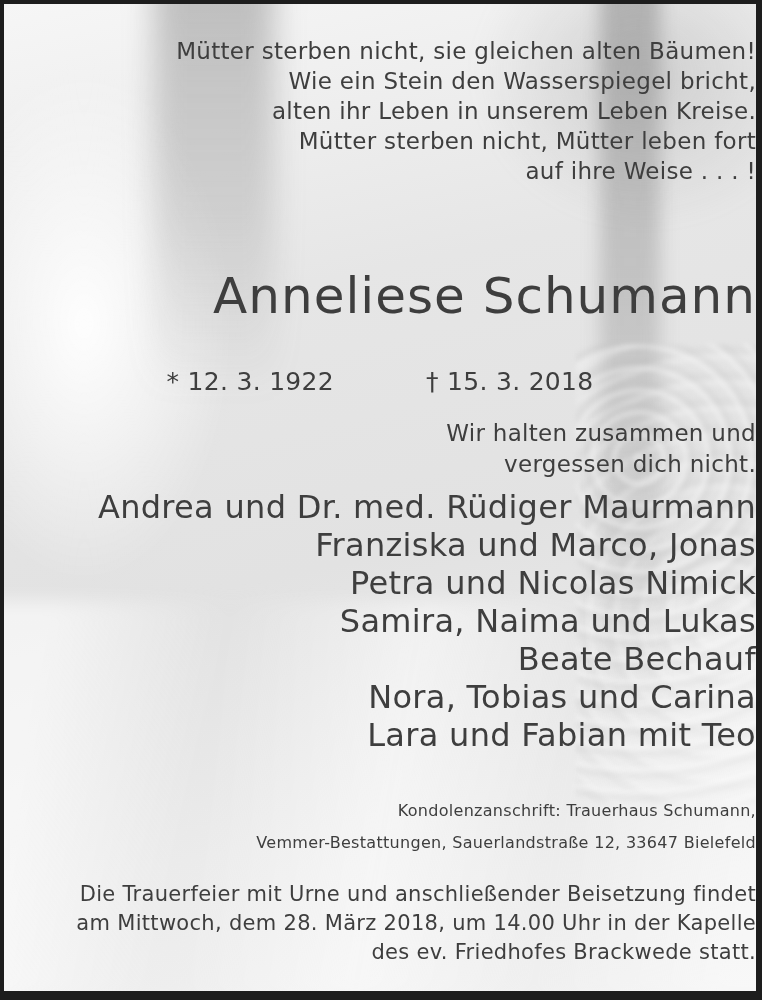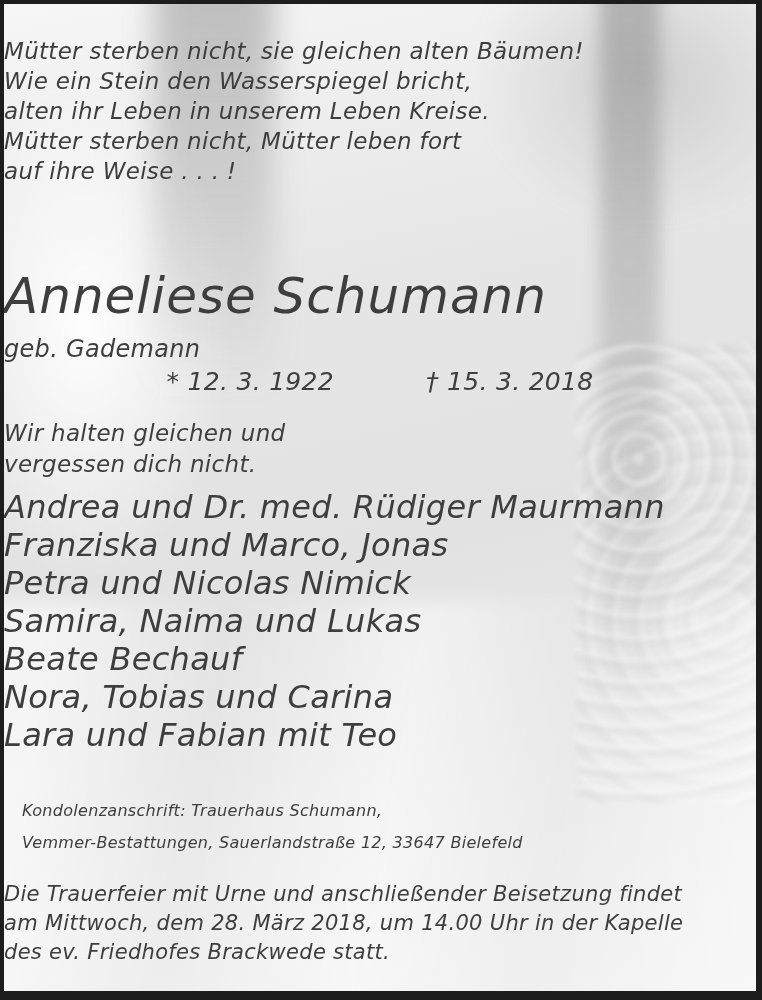--- a/index.html
+++ b/index.html
@@ -56,23 +56,22 @@
     background: linear-gradient(100deg,
       rgba(255,255,255,0.60) 8%, rgba(215,215,215,0.05) 28%,
       rgba(255,255,255,0.50) 50%, rgba(218,218,218,0.05) 70%,
       rgba(255,255,255,0.45) 92%);
     filter: blur(9px);
   }
   
   .txt {
     position: absolute;
     left: 0; right: 0;
-    text-align: left;
+    text-align: right;
     color: #3e3e3e;
-    font-style: italic;
     letter-spacing: 0.3px;
   }
   .poem       { top: 32px;  font-size: 23px; line-height: 30px; }
   .name       { top: 260px; font-size: 50px; line-height: 64px; font-weight: normal; margin: 0; letter-spacing: 1px; }
   .maiden     { top: 330px; font-size: 24px; line-height: 30px; }
   .dates      { top: 362px; font-size: 25px; line-height: 32px; display: flex; justify-content: center; gap: 92px; }
   .dedication { top: 414px; font-size: 23px; line-height: 31px; }
   .mourners   { top: 484px; font-size: 32px; line-height: 38px; }
   .condolence { top: 791px; font-size: 16px; line-height: 32px; margin-left: 18px; }
   .funeral    { top: 876px; font-size: 21px; line-height: 29px; }
@@ -91,29 +90,28 @@
 
   <div class="txt poem">
     <div>Mütter sterben nicht, sie gleichen alten Bäumen!</div>
     <div>Wie ein Stein den Wasserspiegel bricht,</div>
     <div>alten ihr Leben in unserem Leben Kreise.</div>
     <div>Mütter sterben nicht, Mütter leben fort</div>
     <div>auf ihre Weise . . . !</div>
   </div>
 
   <h1 class="txt name">Anneliese Schumann</h1>
-  <div class="txt maiden">geb. Gademann</div>
 
   <div class="txt dates">
     <span>* 12. 3. 1922</span>
     <span>† 15. 3. 2018</span>
   </div>
 
   <div class="txt dedication">
-    <div>Wir halten gleichen und</div>
+    <div>Wir halten zusammen und</div>
     <div>vergessen dich nicht.</div>
   </div>
 
   <div class="txt mourners">
     <div>Andrea und Dr. med. Rüdiger Maurmann</div>
     <div>Franziska und Marco, Jonas</div>
     <div>Petra und Nicolas Nimick</div>
     <div>Samira, Naima und Lukas</div>
     <div>Beate Bechauf</div>
     <div>Nora, Tobias und Carina</div>

